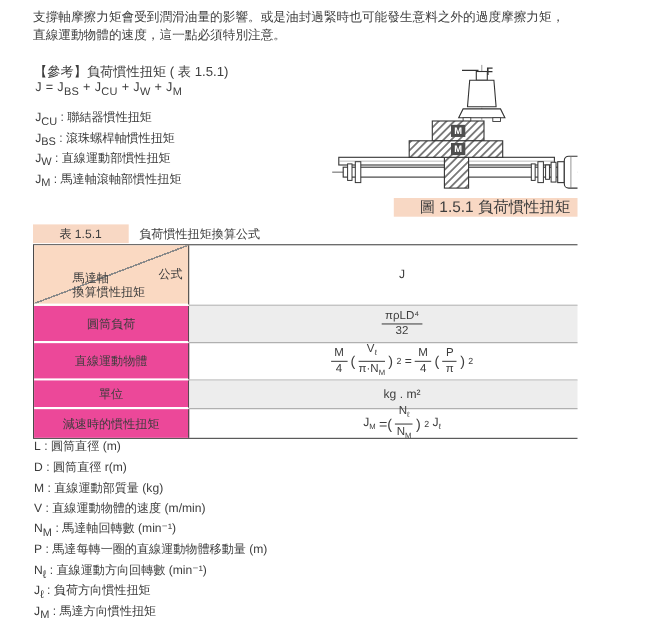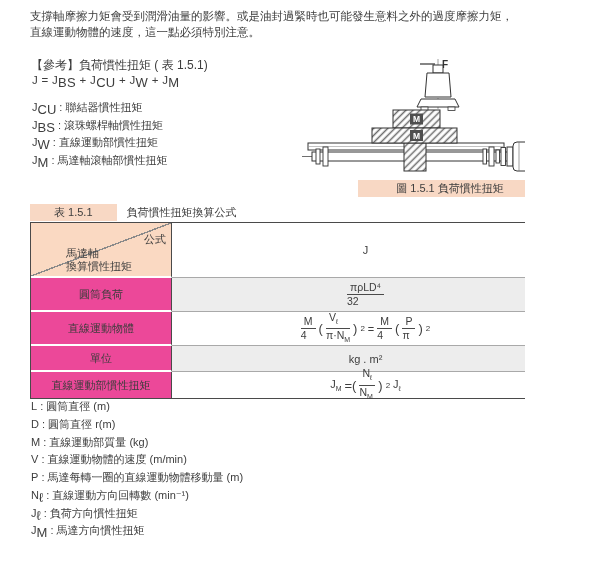--- a/index.html
+++ b/index.html
@@ -5,28 +5,28 @@
   html,body{margin:0;padding:0;background:#fff;}
   .page{position:relative;width:525px;height:585px;background:#ffffff;overflow:hidden;
         font-family:"Liberation Sans","DejaVu Sans",sans-serif;color:#3d3d3d;}
 
   
   .intro{position:absolute;left:30px;top:8px;width:540px;font-size:11.5px;line-height:16px;}
 
   
   .ref-heading{position:absolute;left:31px;top:57px;font-size:12px;}
   .ref-eq{position:absolute;left:32px;top:74px;font-size:11.5px;letter-spacing:.3px;}
-  .ref-eq sub, .sym sub{font-size:13px;}
+  .ref-eq sub, .sym sub{font-size:10px;}
   .defs{position:absolute;left:32px;top:100px;font-size:11px;line-height:15.5px;}
   .def-line{white-space:nowrap;}
 
   
   .diagram{position:absolute;left:300px;top:57px;width:280px;height:125px;}
   .fig-caption{position:absolute;left:358px;top:180px;width:184px;height:17px;
-               background:#F8D8C4;font-size:11px;display:flex;align-items:center;justify-content:center;}
+               background:#F8D8C4;font-size:14px;display:flex;align-items:center;justify-content:center;}
 
   
   .side-tab{position:absolute;left:578px;top:128px;width:28px;height:39px;background:#F0583C;
             color:#fff;font-size:20px;display:flex;align-items:center;justify-content:center;}
   .side-strip{position:absolute;left:578px;top:171px;width:28px;height:164px;background:#F0583C;
               display:flex;flex-direction:column;align-items:center;padding-top:7px;box-sizing:border-box;}
   .side-strip .ch{color:#fff;font-size:12px;line-height:16.5px;}
 
   
   .tbl-title{position:absolute;left:30px;top:204px;font-size:11px;display:flex;align-items:center;}
@@ -38,26 +38,26 @@
   .trow{display:flex;}
   .lcell{width:141px;flex:0 0 141px;background:#ec4899;border-right:1.5px solid #4a4a4a;
          border-bottom:2px solid #fff;box-sizing:border-box;display:flex;align-items:center;justify-content:center;}
   .rcell{flex:1;display:flex;align-items:center;justify-content:center;border-bottom:1px solid #a9a9a9;box-sizing:border-box;}
   .trow:last-child .lcell,.trow:last-child .rcell{border-bottom:none;}
   .rcell.gray{background:#EDEDED;}
   .h55{height:55px;} .h34{height:34px;} .h26{height:26px;}
   .corner{position:relative;display:block;
           background-color:#FAD9C2;
           background-image:linear-gradient(to bottom right,transparent calc(50% - .7px),#8a8a8a calc(50% - .7px),#8a8a8a calc(50% + .7px),transparent calc(50% + .7px));}
-  .corner .c-top{position:absolute;top:9px;right:5px;margin-left:36px;}
+  .corner .c-top{position:absolute;top:19px;right:5px;margin-left:36px;}
   .corner .c-bot{position:absolute;bottom:3px;left:5px;line-height:13px;margin-left:30px;}
 
   
   .formula{display:flex;align-items:center;gap:3px;white-space:nowrap;}
-  .frac{display:inline-block;vertical-align:middle;font-size:10.5px;line-height:11px;}
+  .frac{display:inline-block;text-align:center;vertical-align:middle;font-size:10.5px;line-height:11px;}
   .frac .num{display:block;border-bottom:1px solid #4a4a4a;padding:0 3px 1px;}
   .frac .den{display:block;padding-top:1px;}
   .paren{font-size:13px;}
   .formula sub{font-size:7px;}
   .formula sup{font-size:8px;}
 
   
   .notes{position:absolute;left:31px;top:399px;font-size:11px;line-height:15.6px;}
   .note-line{white-space:nowrap;}
   .sym{display:inline;}
@@ -204,21 +204,21 @@
     </div>
 
     <div class="trow">
       <div class="lcell h26">單位</div>
       <div class="rcell gray h26">
         <span>kg . m²</span>
       </div>
     </div>
 
     <div class="trow">
-      <div class="lcell h26">直線運動部慣性扭矩</div>
+      <div class="lcell h26">減速時的慣性扭矩</div>
       <div class="rcell h26">
         <span class="formula">
           <span><span>J</span><sub>M</sub></span>
             <span class="paren">=(</span>
           <span class="frac">
               <span class="num"><span>N</span><sub>ℓ</sub></span>
               <span class="den"><span>N</span><sub>M</sub></span>
             </span>
           <span class="paren">)</span>
             <sup>2</sup>
@@ -226,19 +226,20 @@
         </span>
       </div>
     </div>
   </div>
 
   <div class="notes">
     <div class="note-line"><span class="sym"><span>L</span><sub></sub></span><span> : 圓筒直徑 (m)</span></div>
     <div class="note-line"><span class="sym"><span>D</span><sub></sub></span><span> : 圓筒直徑 r(m)</span></div>
     <div class="note-line"><span class="sym"><span>M</span><sub></sub></span><span> : 直線運動部質量 (kg)</span></div>
     <div class="note-line"><span class="sym"><span>V</span><sub></sub></span><span> : 直線運動物體的速度 (m/min)</span></div>
+    <div class="note-line"><span class="sym"><span>N</span><sub>M</sub></span><span> : 馬達軸回轉數 (min⁻¹)</span></div>
     <div class="note-line"><span class="sym"><span>P</span><sub></sub></span><span> : 馬達每轉一圈的直線運動物體移動量 (m)</span></div>
     <div class="note-line"><span class="sym"><span>N</span><sub>ℓ</sub></span><span> : 直線運動方向回轉數 (min⁻¹)</span></div>
     <div class="note-line"><span class="sym"><span>J</span><sub>ℓ</sub></span><span> : 負荷方向慣性扭矩</span></div>
     <div class="note-line"><span class="sym"><span>J</span><sub>M</sub></span><span> : 馬達方向慣性扭矩</span></div>
   </div>
 
 </div>
 
 </body></html>

